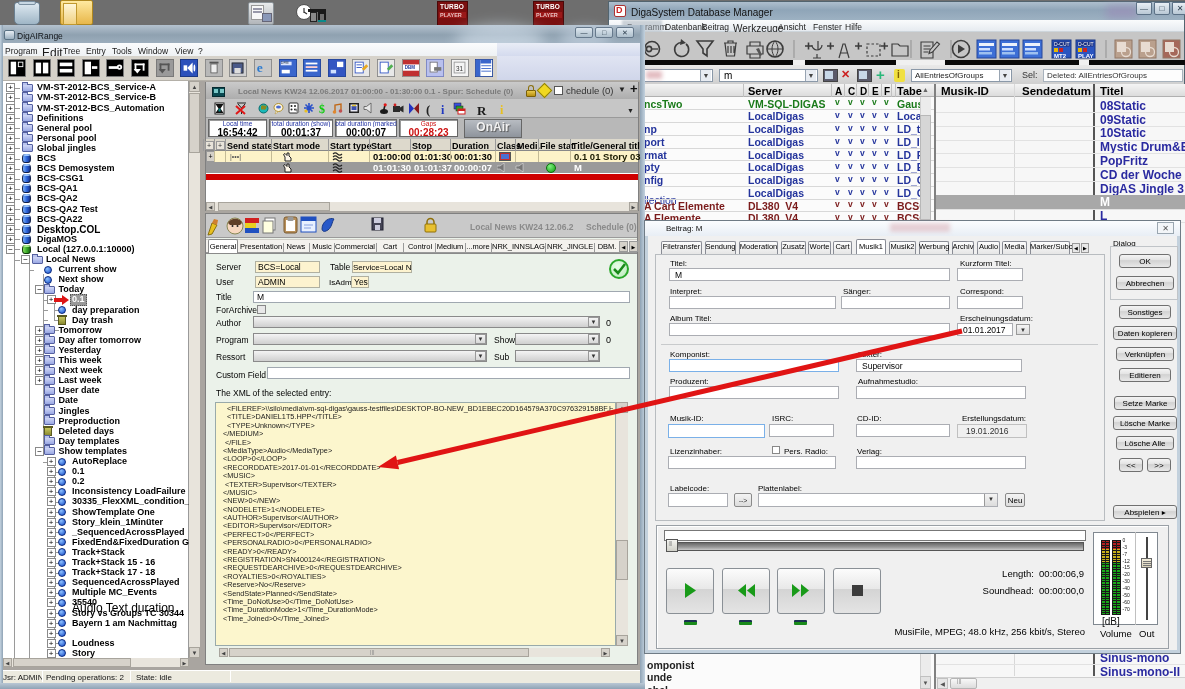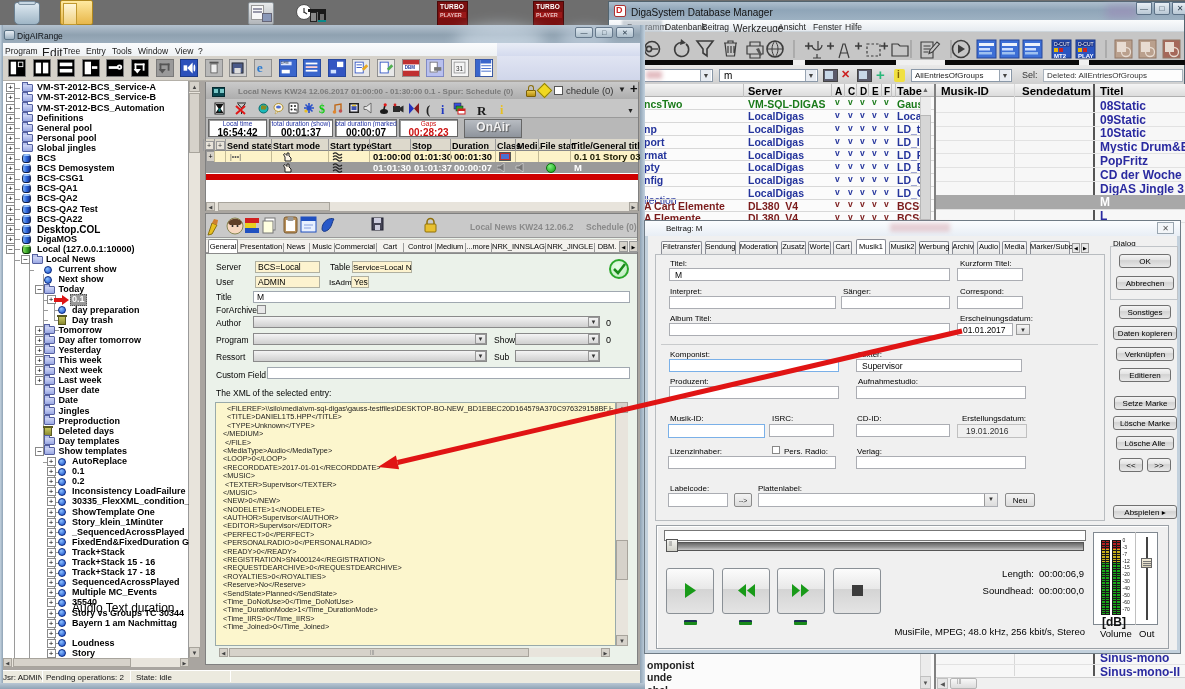--- a/index.html
+++ b/index.html
@@ -1021,21 +1021,20 @@
     <div style="position:static;white-space:nowrap;">&nbsp;&lt;PERFECT&gt;0&lt;/PERFECT&gt;</div>
     <div style="position:static;white-space:nowrap;">&nbsp;&lt;PERSONALRADIO&gt;0&lt;/PERSONALRADIO&gt;</div>
     <div style="position:static;white-space:nowrap;">&nbsp;&lt;READY&gt;0&lt;/READY&gt;</div>
     <div style="position:static;white-space:nowrap;">&nbsp;&lt;REGISTRATION&gt;SN400124&lt;/REGISTRATION&gt;</div>
     <div style="position:static;white-space:nowrap;">&nbsp;&lt;REQUESTDEARCHIVE&gt;0&lt;/REQUESTDEARCHIVE&gt;</div>
     <div style="position:static;white-space:nowrap;">&nbsp;&lt;ROYALTIES&gt;0&lt;/ROYALTIES&gt;</div>
     <div style="position:static;white-space:nowrap;">&nbsp;&lt;Reserve&gt;No&lt;/Reserve&gt;</div>
     <div style="position:static;white-space:nowrap;">&nbsp;&lt;SendState&gt;Planned&lt;/SendState&gt;</div>
     <div style="position:static;white-space:nowrap;">&nbsp;&lt;Time_DoNotUse&gt;0&lt;/Time_DoNotUse&gt;</div>
     <div style="position:static;white-space:nowrap;">&nbsp;&lt;Time_DurationMode&gt;1&lt;/Time_DurationMode&gt;</div>
-    <div style="position:static;white-space:nowrap;">&nbsp;&lt;Time_IIRS&gt;0&lt;/Time_IIRS&gt;</div>
     <div style="position:static;white-space:nowrap;">&nbsp;&lt;Time_Joined&gt;0&lt;/Time_Joined&gt;</div>
   </div>
 <div style="left:616px;top:402px;width:12px;height:244px;background:#e8e4dc;"></div>
 <div style="left:616px;top:402px;width:12px;height:11px;background:#d6d2ca;border:1px solid #a8a49c;font-size:6px;text-align:center;line-height:10px;color:#444;">▲</div>
 <div style="left:616px;top:635px;width:12px;height:11px;background:#d6d2ca;border:1px solid #a8a49c;font-size:6px;text-align:center;line-height:10px;color:#444;">▼</div>
 <div style="left:616px;top:540px;width:12px;height:40px;background:#d6d2ca;border:1px solid #a8a49c;"></div>
 <div style="left:219px;top:648px;width:391px;height:9px;background:#e8e4dc;"></div>
 <div style="left:219px;top:648px;width:9px;height:9px;background:#d6d2ca;border:1px solid #a8a49c;font-size:5px;text-align:center;line-height:8px;color:#444;">◀</div>
 <div style="left:601px;top:648px;width:9px;height:9px;background:#d6d2ca;border:1px solid #a8a49c;font-size:5px;text-align:center;line-height:8px;color:#444;">▶</div>
 <div style="left:229px;top:648px;width:300px;height:9px;background:#d6d2ca;border:1px solid #a8a49c;"></div>
@@ -1115,21 +1114,21 @@
 <div style="left:784px;top:447px;font-size:8px;color:#000;white-space:nowrap;">Pers. Radio:</div>
 <div style="left:857px;top:447px;font-size:8px;color:#000;white-space:nowrap;">Verlag:</div>
 <div style="left:668px;top:456px;width:168px;height:13px;background:#fff;border:1px solid #abadb3;"></div>
 <div style="left:856px;top:456px;width:170px;height:13px;background:#fff;border:1px solid #abadb3;"></div>
 <div style="left:670px;top:484px;font-size:8px;color:#000;white-space:nowrap;">Labelcode:</div>
 <div style="left:668px;top:493px;width:60px;height:14px;background:#fff;border:1px solid #abadb3;"></div>
 <div style="left:734px;top:493px;width:18px;height:14px;background:linear-gradient(180deg,#f4f4f4,#dcdcdc);border:1px solid #8a8a8a;border-radius:2px;font-size:7px;text-align:center;line-height:13px;color:#333;">--&gt;</div>
 <div style="left:758px;top:484px;font-size:8px;color:#000;white-space:nowrap;">Plattenlabel:</div>
 <div style="left:758px;top:493px;width:240px;height:14px;background:#fff;border:1px solid #abadb3;"></div>
 <div style="left:984px;top:494px;width:13px;height:12px;background:linear-gradient(180deg,#f4f4f4,#dcdcdc);border-left:1px solid #999;font-size:6px;text-align:center;line-height:11px;color:#333;">▼</div>
-<div style="left:1005px;top:493px;width:30px;height:14px;background:linear-gradient(180deg,#f4f4f4,#dcdcdc);border:1px solid #8a8a8a;border-radius:2px;font-size:8px;text-align:center;line-height:13px;color:#000;">Neu</div>
+<div style="left:1005px;top:493px;width:20px;height:14px;background:linear-gradient(180deg,#f4f4f4,#dcdcdc);border:1px solid #8a8a8a;border-radius:2px;font-size:8px;text-align:center;line-height:13px;color:#000;">Neu</div>
 <div style="left:1113px;top:239px;font-size:8px;color:#000;white-space:nowrap;">Dialog</div>
 <div style="left:1110px;top:246px;width:68px;height:54px;background:#f0f0f0;border:1px solid #c0c4c8;"></div>
 <div style="left:1119px;top:254px;width:52px;height:14px;background:linear-gradient(180deg,#f4f4f4,#e2e2e2 45%,#d2d2d2 46%,#e8e8e8);border:1px solid #707070;border-radius:3px;font-size:8px;text-align:center;line-height:13px;color:#000;">OK</div>
 <div style="left:1116px;top:276px;width:58px;height:14px;background:linear-gradient(180deg,#f4f4f4,#e2e2e2 45%,#d2d2d2 46%,#e8e8e8);border:1px solid #707070;border-radius:3px;font-size:8px;text-align:center;line-height:13px;color:#000;">Abbrechen</div>
 <div style="left:1119px;top:305px;width:52px;height:14px;background:linear-gradient(180deg,#f4f4f4,#e2e2e2 45%,#d2d2d2 46%,#e8e8e8);border:1px solid #707070;border-radius:3px;font-size:8px;text-align:center;line-height:13px;color:#000;">Sonstiges</div>
 <div style="left:1113px;top:326px;width:64px;height:14px;background:linear-gradient(180deg,#f4f4f4,#e2e2e2 45%,#d2d2d2 46%,#e8e8e8);border:1px solid #707070;border-radius:3px;font-size:8px;text-align:center;line-height:13px;color:#000;">Daten kopieren</div>
 <div style="left:1116px;top:347px;width:58px;height:14px;background:linear-gradient(180deg,#f4f4f4,#e2e2e2 45%,#d2d2d2 46%,#e8e8e8);border:1px solid #707070;border-radius:3px;font-size:8px;text-align:center;line-height:13px;color:#000;">Verknüpfen</div>
 <div style="left:1119px;top:368px;width:52px;height:14px;background:linear-gradient(180deg,#f4f4f4,#e2e2e2 45%,#d2d2d2 46%,#e8e8e8);border:1px solid #707070;border-radius:3px;font-size:8px;text-align:center;line-height:13px;color:#000;">Editieren</div>
 <div style="left:1114px;top:396px;width:62px;height:14px;background:linear-gradient(180deg,#f4f4f4,#e2e2e2 45%,#d2d2d2 46%,#e8e8e8);border:1px solid #707070;border-radius:3px;font-size:8px;text-align:center;line-height:13px;color:#000;">Setze Marke</div>
 <div style="left:1113px;top:416px;width:64px;height:14px;background:linear-gradient(180deg,#f4f4f4,#e2e2e2 45%,#d2d2d2 46%,#e8e8e8);border:1px solid #707070;border-radius:3px;font-size:8px;text-align:center;line-height:13px;color:#000;">Lösche Marke</div>
@@ -1187,21 +1186,21 @@
 <div style="left:1122.5px;top:544.85px;font-size:5px;color:#111;white-space:nowrap;">-3</div>
 <div style="left:1122.5px;top:551.7px;font-size:5px;color:#111;white-space:nowrap;">-7</div>
 <div style="left:1122.5px;top:558.55px;font-size:5px;color:#111;white-space:nowrap;">-12</div>
 <div style="left:1122.5px;top:565.4px;font-size:5px;color:#111;white-space:nowrap;">-15</div>
 <div style="left:1122.5px;top:572.25px;font-size:5px;color:#111;white-space:nowrap;">-20</div>
 <div style="left:1122.5px;top:579.1px;font-size:5px;color:#111;white-space:nowrap;">-30</div>
 <div style="left:1122.5px;top:585.95px;font-size:5px;color:#111;white-space:nowrap;">-40</div>
 <div style="left:1122.5px;top:592.8px;font-size:5px;color:#111;white-space:nowrap;">-50</div>
 <div style="left:1122.5px;top:599.65px;font-size:5px;color:#111;white-space:nowrap;">-60</div>
 <div style="left:1122.5px;top:606.5px;font-size:5px;color:#111;white-space:nowrap;">-70</div>
-<div style="left:1102px;top:615.5px;font-size:12px;color:#111;font-weight:bold;white-space:nowrap;">[dB]</div>
+<div style="left:1102px;top:615.5px;font-size:10px;color:#111;font-weight:normal;white-space:nowrap;">[dB]</div>
 <div style="left:1135px;top:532px;width:1px;height:93px;background:#c0c0c0;"></div>
 <div style="left:1100px;top:628.5px;font-size:9.5px;color:#000;white-space:nowrap;">Volume</div>
 <div style="left:1146px;top:537px;width:1.5px;height:83px;background:#444;"></div>
 <div style="left:1141px;top:558px;width:11px;height:10px;background:linear-gradient(180deg,#f4eedc,#d8d0b8);border:1px solid #666;"></div>
 <div style="left:1142.5px;top:560.5px;width:8px;height:1px;background:#777;"></div>
 <div style="left:1142.5px;top:562.5px;width:8px;height:1px;background:#777;"></div>
 <div style="left:1142.5px;top:564.5px;width:8px;height:1px;background:#777;"></div>
 <div style="left:1139px;top:628.5px;font-size:9.5px;color:#000;white-space:nowrap;">Out</div>
 <svg style="position:absolute;left:0;top:0;pointer-events:none;" width="1185" height="689">
 <line x1="962.0" y1="331.0" x2="397.5" y2="462.5" stroke="#e01414" stroke-width="5"></line>

